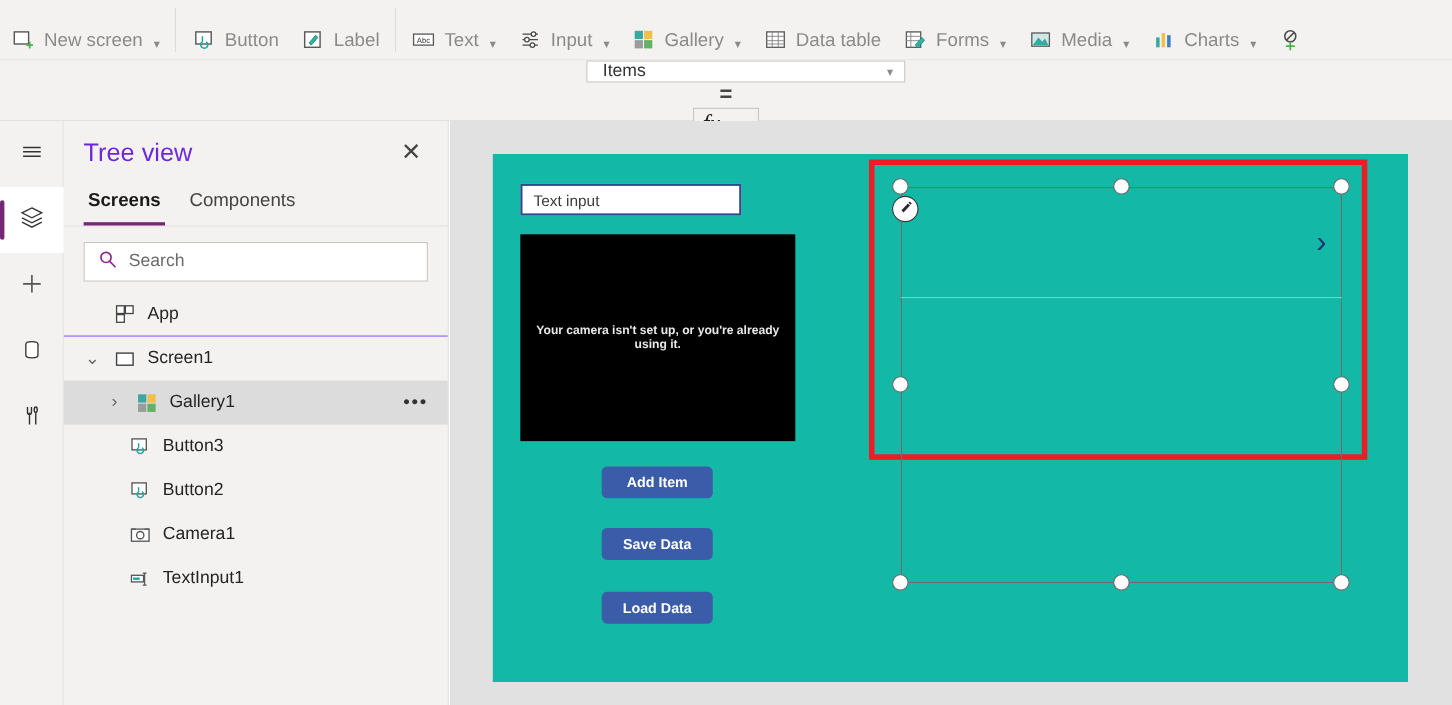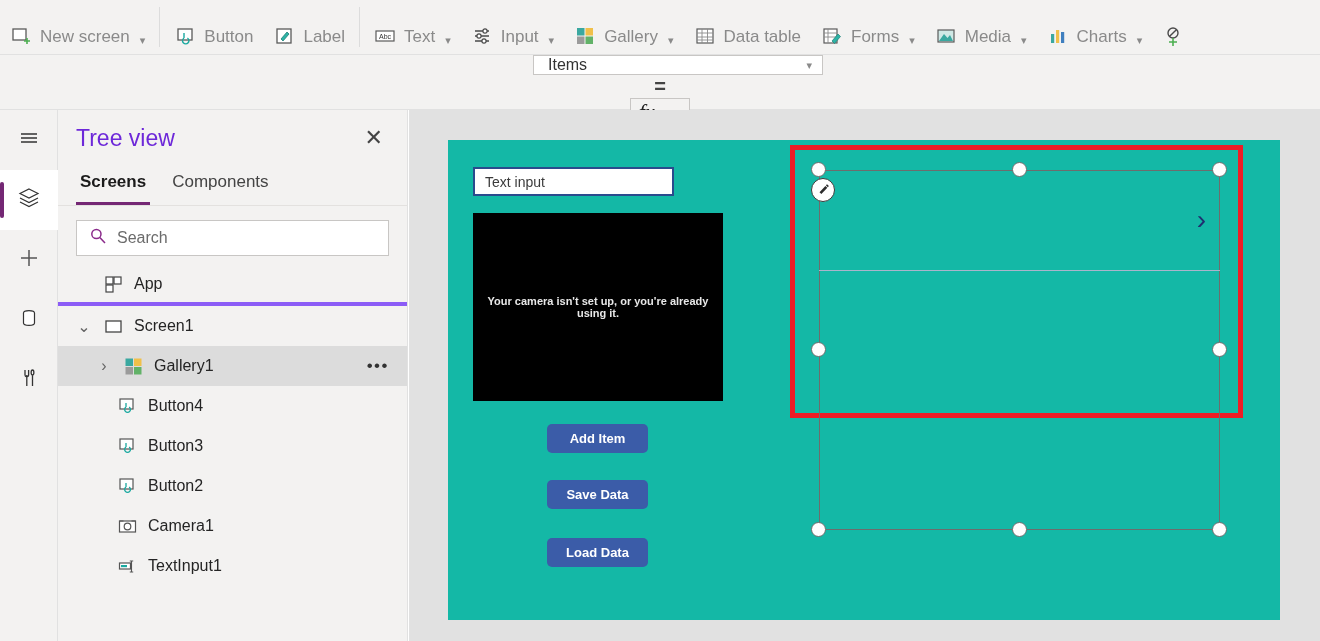--- a/index.html
+++ b/index.html
@@ -90,21 +90,21 @@
   .tv-search {
     height: 36px; background: #ffffff; border: 1px solid #c8c6c4;
     display: flex; align-items: center; gap: 10px; padding: 0 12px; cursor: text;
   }
   .tv-search .ph { font-size: 16px; color: #6b6b6b; }
   .tv-row {
     height: 40px; display: flex; align-items: center; gap: 10px;
     padding-left: 18px; padding-right: 14px; cursor: pointer; font-size: 16px; color: #242424;
   }
   .tv-row.selected { background: #dcdcdc; }
-  .tv-row.appdiv { border-bottom: 4px solid #8b5cf6; justify-content: flex-end; }
+  .tv-row.appdiv { border-bottom: 1px solid #8b5cf6; justify-content: flex-end; }
   .tv-chev { width: 16px; flex: 0 0 16px; display: flex; align-items: center; justify-content: center; color: #666; }
   .tv-ico { width: 22px; flex: 0 0 22px; display: flex; align-items: center; justify-content: center; }
   .tv-lbl { flex: 1; }
   .tv-more { color: #333; font-size: 17px; letter-spacing: 1.5px; padding: 0 4px; cursor: pointer; }
   .ind1 { padding-left: 18px; }
   .ind2 { padding-left: 38px; }
   .ind3 { padding-left: 58px; }
 
   
   .workspace {
@@ -416,29 +416,20 @@
             <rect x="1.5" y="1.5" width="7.5" height="7.5" fill="#3aa8a0"></rect>
             <rect x="10" y="1.5" width="7.5" height="7.5" fill="#f0c04a"></rect>
             <rect x="1.5" y="10" width="7.5" height="7.5" fill="#9b9b9b"></rect>
             <rect x="10" y="10" width="7.5" height="7.5" fill="#62b268"></rect>
           </svg>
         </span>
         <span class="tv-lbl">Gallery1</span>
         <span class="tv-more">•••</span>
       </div>
 
-      <div class="tv-row ind3">
-        <span class="tv-ico">
-          <svg width="19" height="19" viewBox="0 0 19 19">
-            <rect x="2" y="2" width="13" height="10" fill="#fff" stroke="#555" stroke-width="1.2"></rect>
-            <path d="M8 6 v4 M8 10 a2.9 2.9 0 1 0 3.1 0" fill="none" stroke="#1aa9a0" stroke-width="1.3"></path>
-          </svg>
-        </span>
-        <span class="tv-lbl">Button4</span>
-      </div>
 
       <div class="tv-row ind3">
         <span class="tv-ico">
           <svg width="19" height="19" viewBox="0 0 19 19">
             <rect x="2" y="2" width="13" height="10" fill="#fff" stroke="#555" stroke-width="1.2"></rect>
             <path d="M8 6 v4 M8 10 a2.9 2.9 0 1 0 3.1 0" fill="none" stroke="#1aa9a0" stroke-width="1.3"></path>
           </svg>
         </span>
         <span class="tv-lbl">Button3</span>
       </div>

